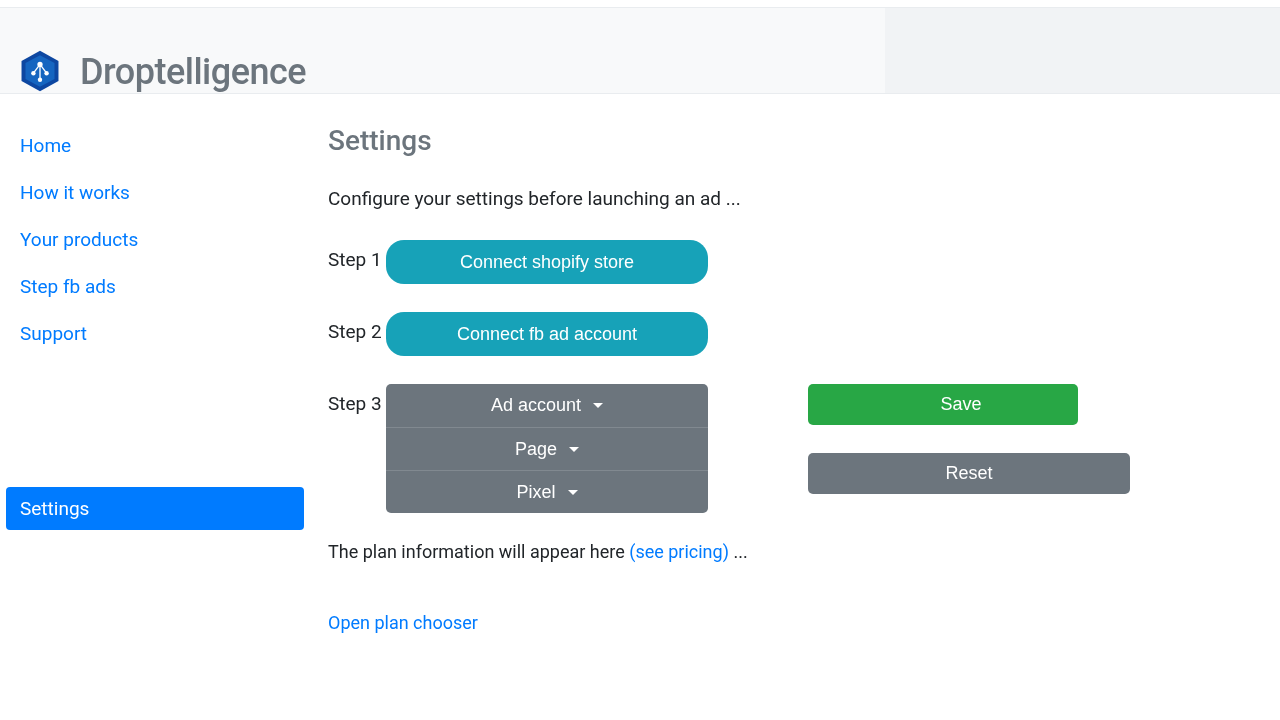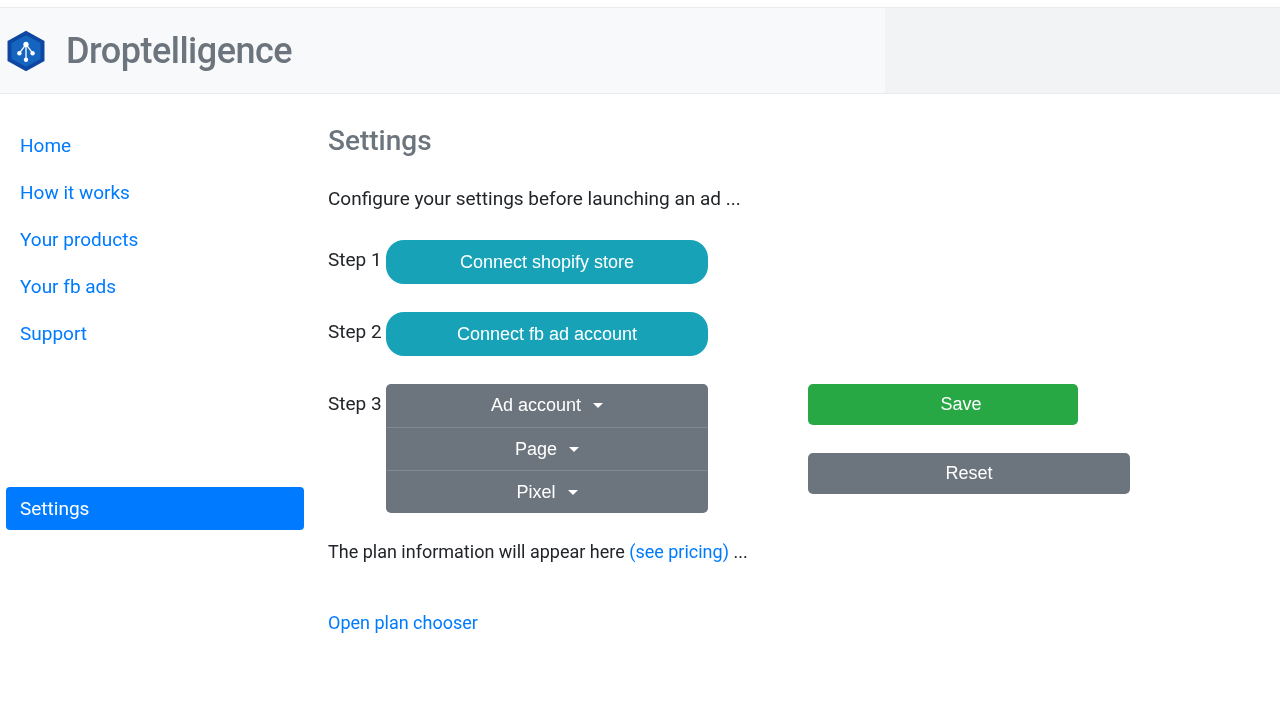--- a/index.html
+++ b/index.html
@@ -13,22 +13,22 @@
     }
     .top-border {
       height: 8px;
       background: #ffffff;
       border-bottom: 1px solid #e9ecef;
     }
     .header {
       background: #f8f9fa;
       height: 86px;
       display: flex;
-      align-items: center;
-      padding-left: 4px;
+      align-items: flex-end;
+      padding-left: 18px;
       border-bottom: 1px solid #e9ecef;
     }
     .logo {
       width: 44px;
       height: 44px;
       margin-right: 18px;
       flex-shrink: 0;
     }
     .brand {
       font-size: 36px;
@@ -211,21 +211,21 @@
       <li>
           <a class="nav-item">Home</a>
         </li>
       <li>
           <a class="nav-item">How it works</a>
         </li>
       <li>
           <a class="nav-item">Your products</a>
         </li>
       <li>
-          <a class="nav-item">Your fb ads</a>
+          <a class="nav-item">Step fb ads</a>
         </li>
       <li>
           <a class="nav-item">Support</a>
         </li>
     </ul>
     <div class="nav-spacer"></div>
     <a class="nav-item active">Settings</a>
   </nav>
 
   <main class="main">

